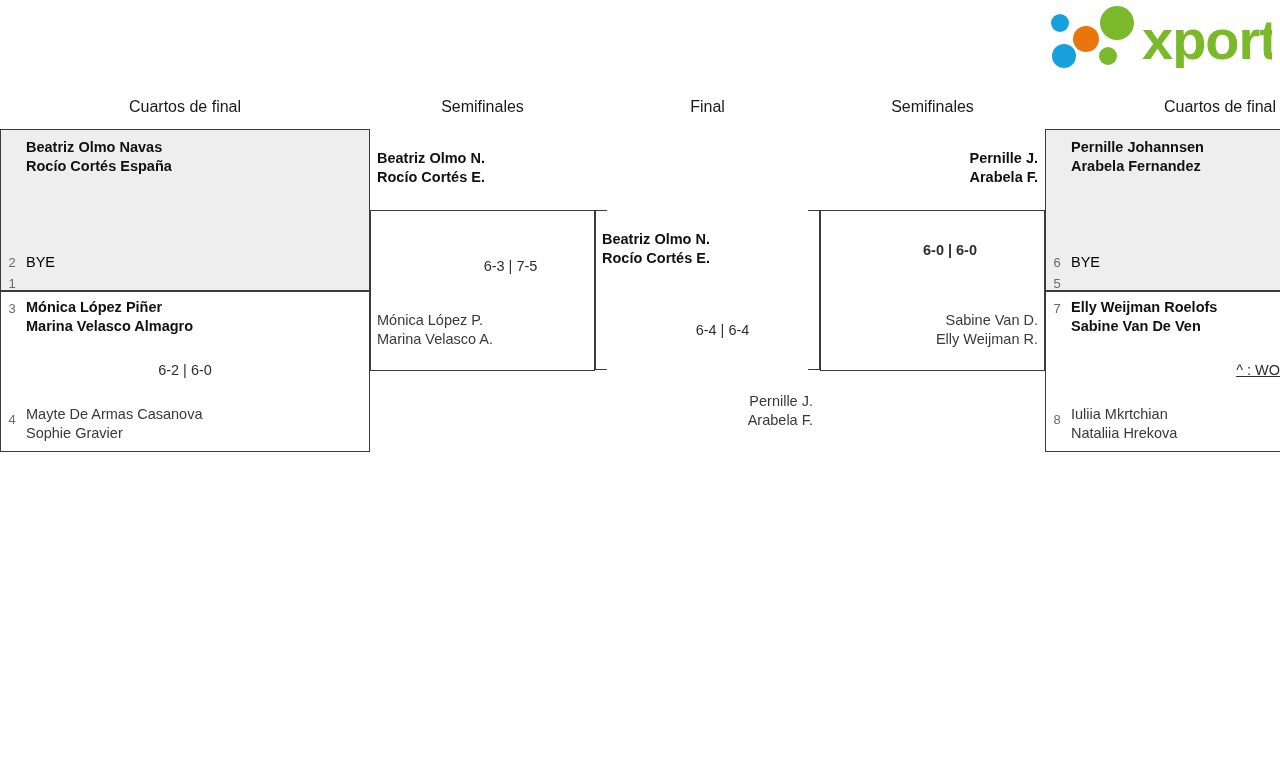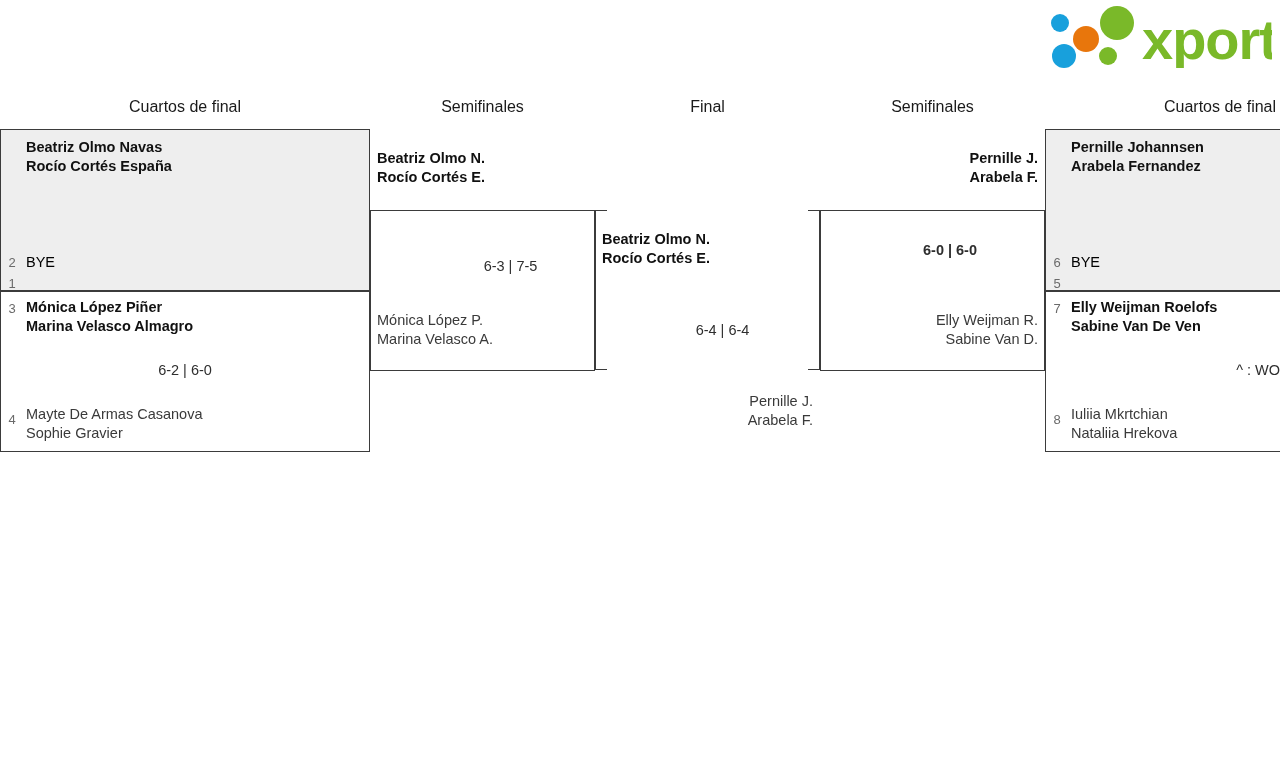--- a/index.html
+++ b/index.html
@@ -96,21 +96,21 @@
   .team.ralign { text-align: right; }
 
   .score {
     position: absolute;
     font-size: 14.5px;
     line-height: 19px;
     color: #2e2e2e;
     text-align: center;
     white-space: nowrap;
   }
-  .score.ralign { text-align: right; }
+  .score.ralign { text-align: right; text-decoration: underline; }
 </style>
 </head>
 <body>
 
 <div id="root">
 
   <div class="page-title">
   </div>
 
   <div class="brand-logo">
@@ -193,22 +193,22 @@
   </div>
 
   <div class="match" style="left:820px; top:129px; width:225px; height:242px;">
     <div class="conn-right" style="left:0px; top:81px; width:225px; height:161px; border-left:1px solid #3b3b3b;"></div>
     <div class="team winner ralign" style="left:0px; top:20px; width:218px;">
       <span class="ln">Pernille J.</span>
       <span class="ln">Arabela F.</span>
     </div>
     <div class="score" style="left:0px; top:112px; width:260px;font-weight:bold;">6-0 | 6-0</div>
     <div class="team ralign" style="left:0px; top:182px; width:218px;">
+      <span class="ln">Sabine Van D.</span>
       <span class="ln">Elly Weijman R.</span>
-      <span class="ln">Sabine Van D.</span>
     </div>
   </div>
 
   <div class="match" style="left:1045px; top:129px; width:350px; height:162px;">
     <div class="match-box shaded"></div>
     <div class="seed" style="left:2px;  top:147px;">5</div>
     <div class="team winner" style="left:26px; top:9px;">
       <span class="ln">Pernille Johannsen</span>
       <span class="ln">Arabela Fernandez</span>
     </div>

